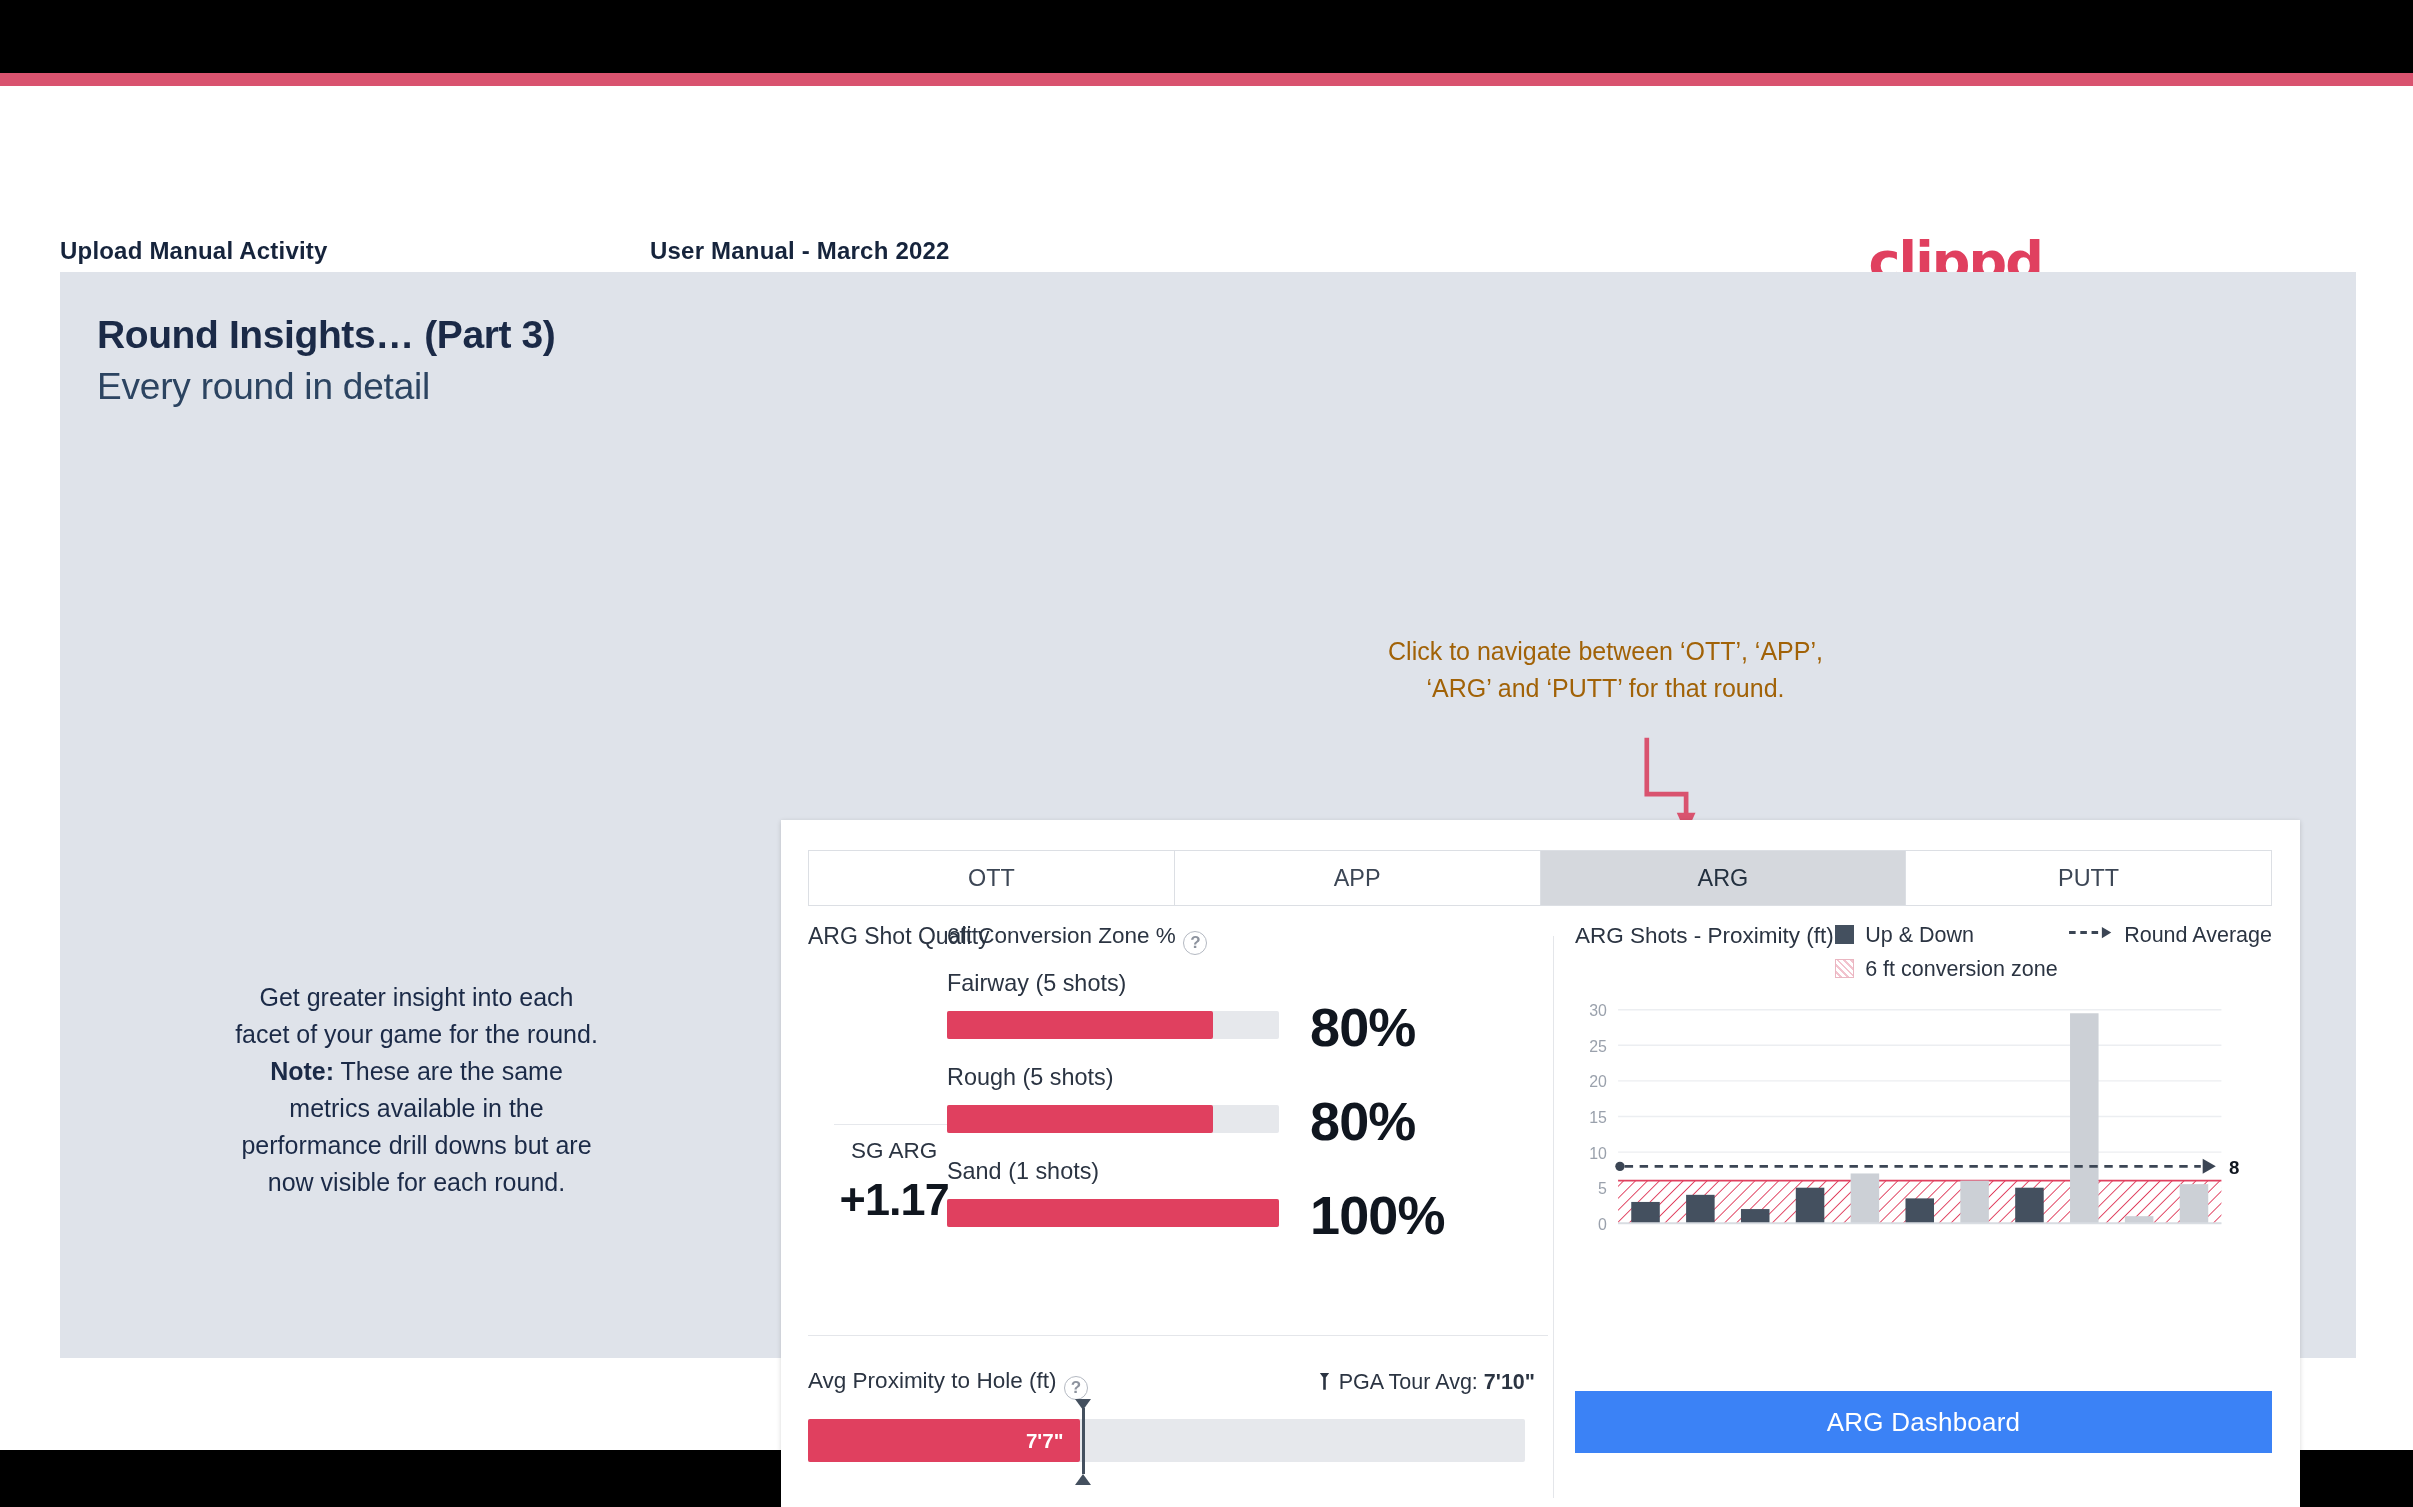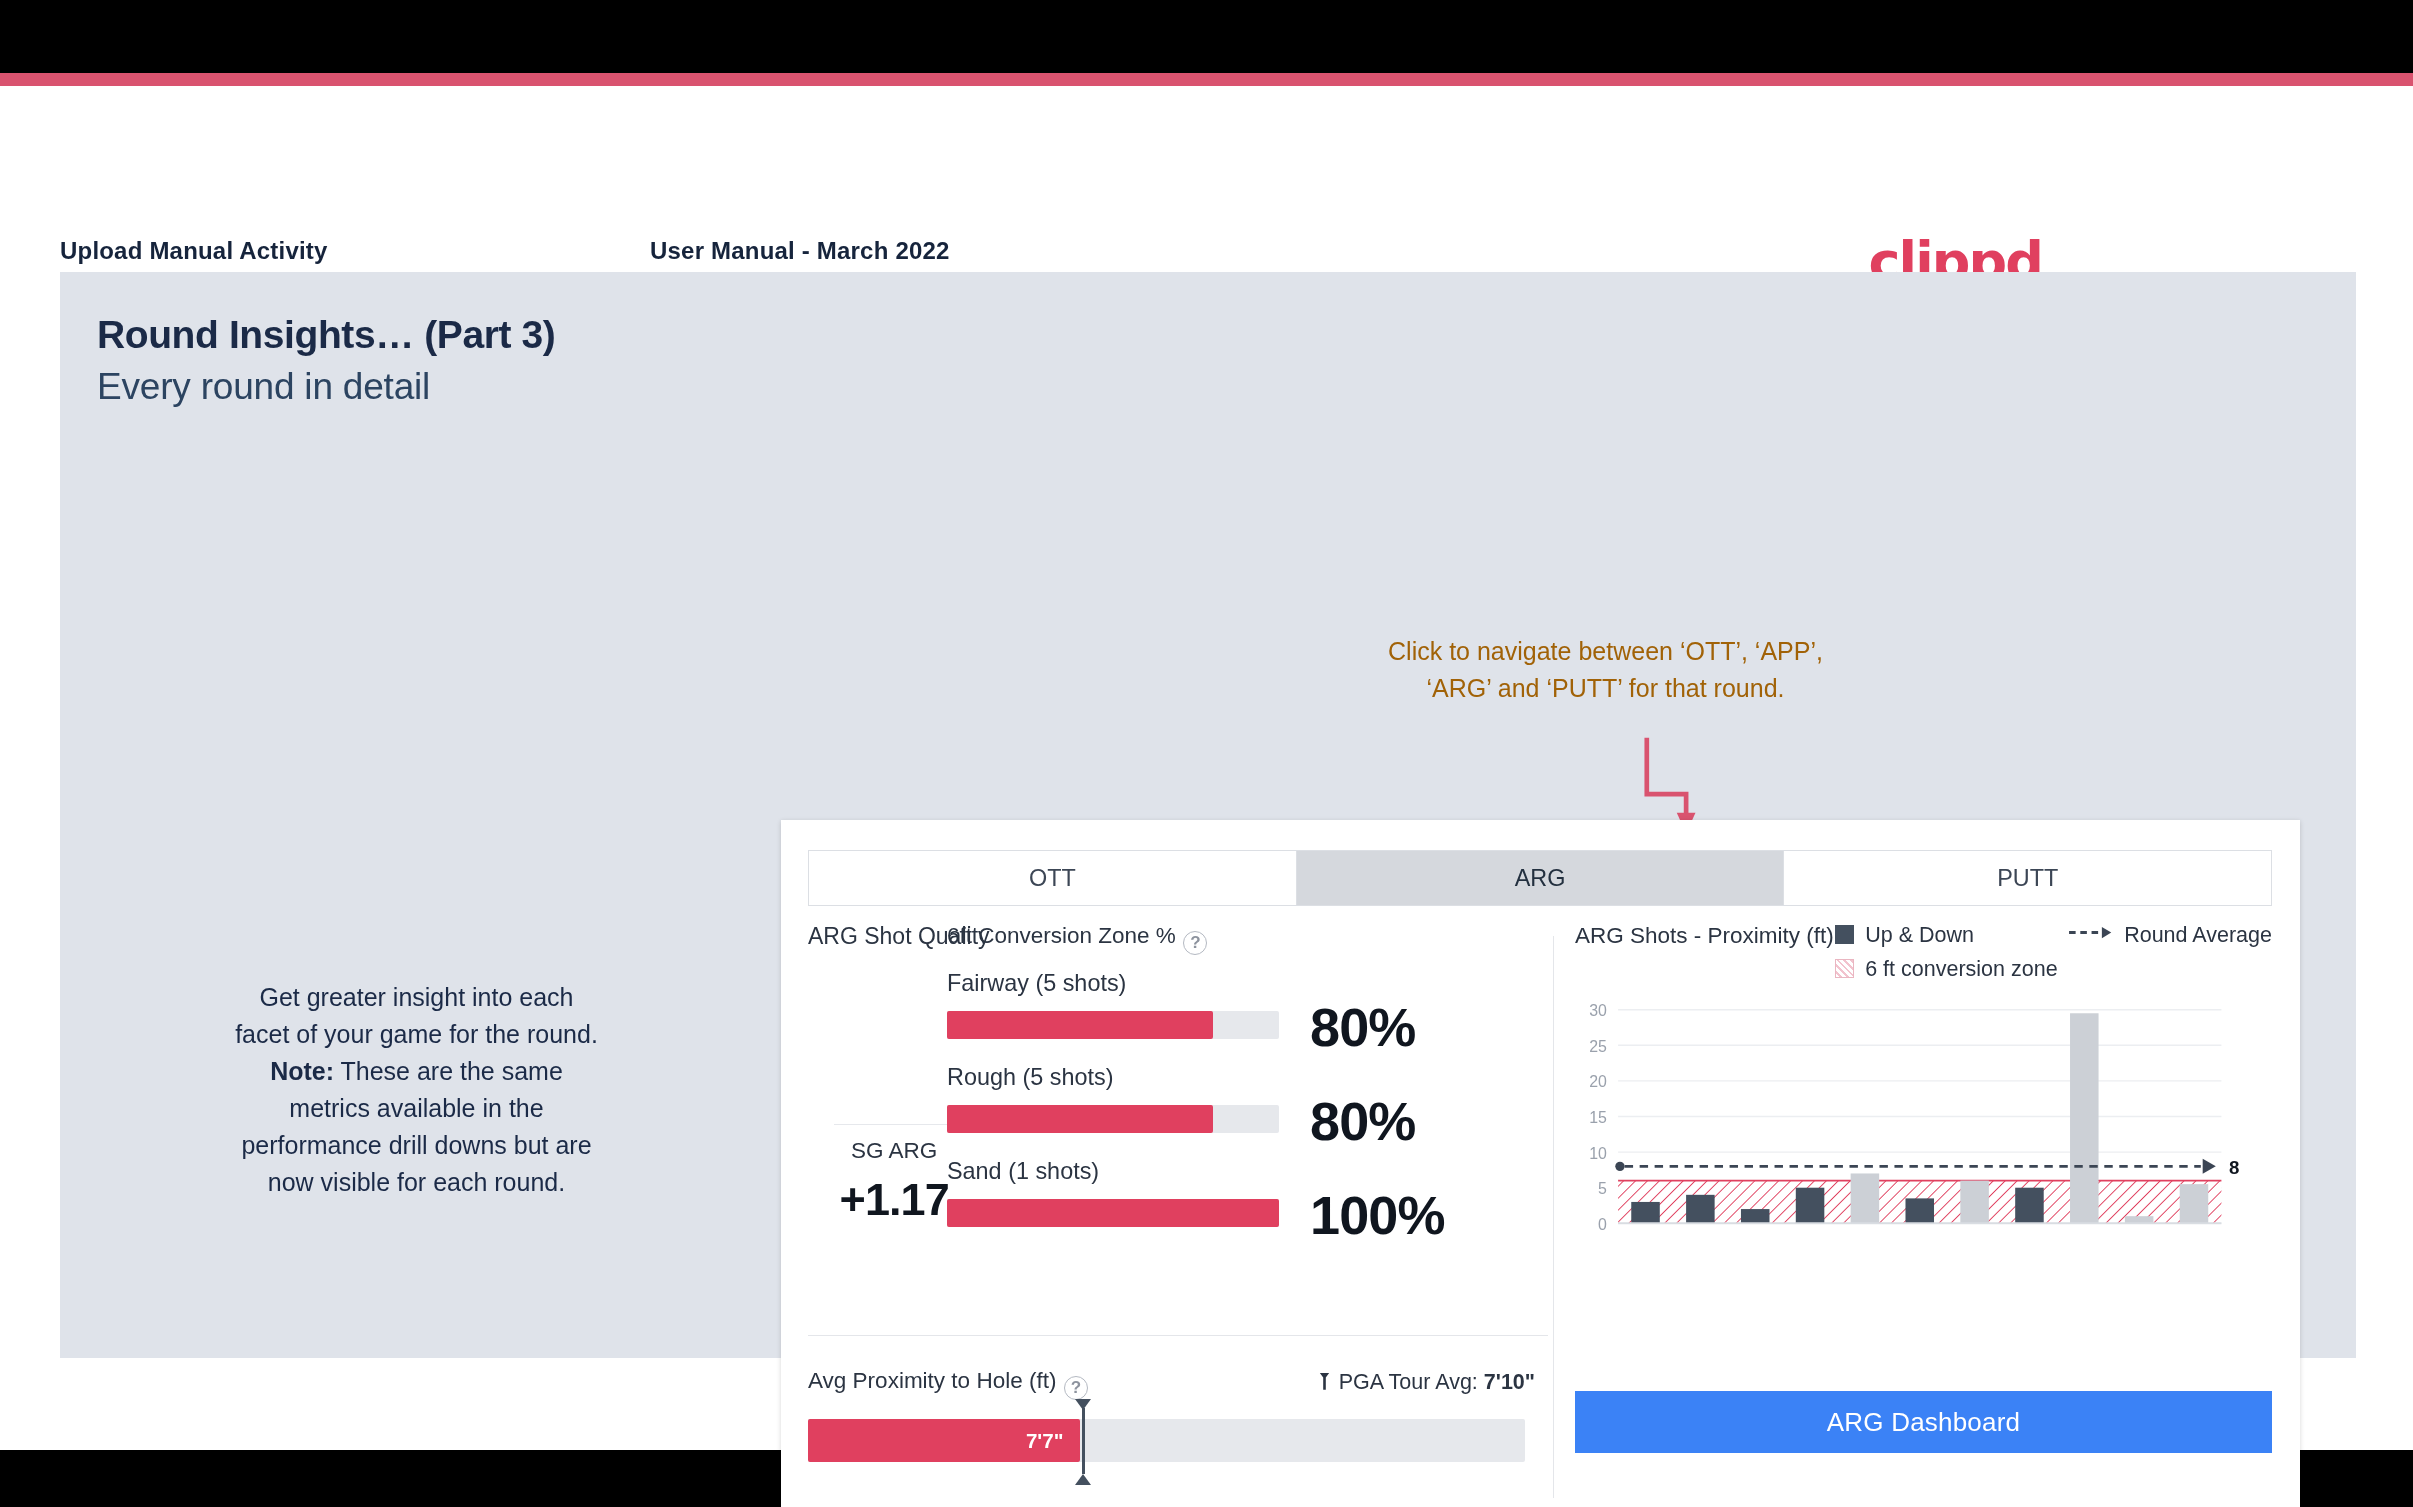--- a/index.html
+++ b/index.html
@@ -143,20 +143,21 @@
   </svg>
 
   <div class="left-copy">
     <span>Get greater insight into each facet of your game for the round. </span><b>Note:</b><span> These are the same metrics available in the performance drill downs but are now visible for each round.</span>
   </div>
 
   <div class="card">
 
     <div class="tabs">
       <div class="tab">OTT</div>
+      <div class="tab">APP</div>
       <div class="tab active">ARG</div>
       <div class="tab">PUTT</div>
     </div>
 
     <div class="vsep"></div>
 
     <div class="col-left">
 
       <div class="sq-label">ARG Shot Quality</div>
 

